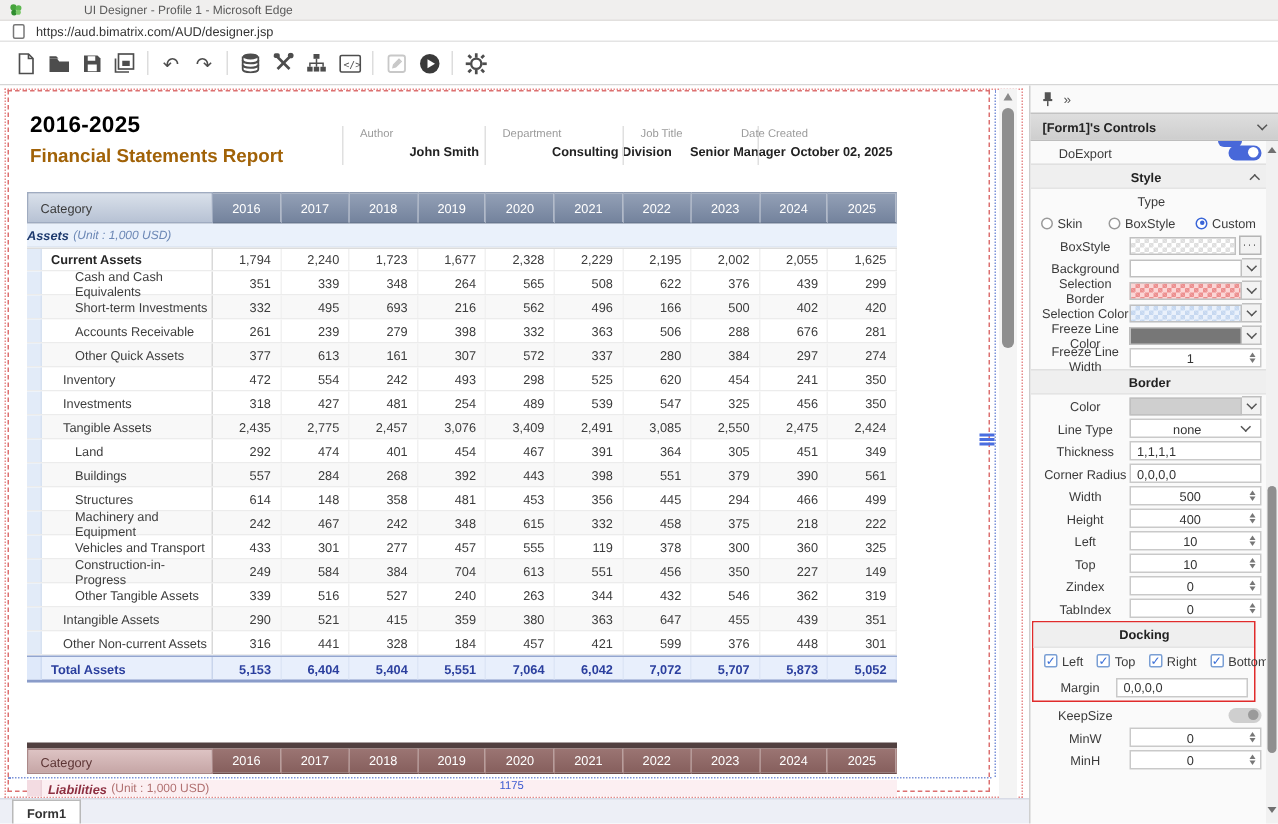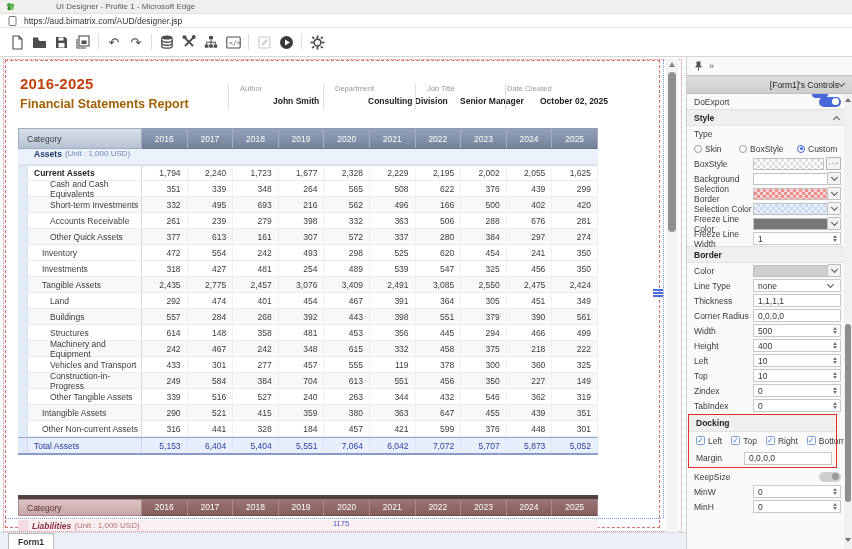--- a/index.html
+++ b/index.html
@@ -24,50 +24,50 @@
   
   #canvas { position:absolute; left:0; top:57px; width:686px; height:492px; background:#fff; }
   #outer-guide { position:absolute; left:3px; top:2px; width:679px; height:473px;
     border:1px dotted #e58a8a; pointer-events:none; }
   #form-guide { position:absolute; left:5px; top:3px; width:655px; height:468px;
     border:1px dashed #dc7070; }
   #vguide-blue { position:absolute; left:663px; top:3px; width:0; height:458px; border-left:1px dotted #7b92d8; }
   #hguide-blue { position:absolute; left:5px; top:461px; width:656px; height:0; border-top:1px dotted #7b92d8; }
   #measure { position:absolute; left:333px; top:462px; font-size:7.5px; color:#3c5bd0; }
 
-  #rpt-title1 { position:absolute; left:20px; top:18px; font-size:15px; font-weight:bold; color:#c2410c; letter-spacing:.2px; }
+  #rpt-title1 { position:absolute; left:20px; top:18px; font-size:15px; font-weight:bold; color:#000000; letter-spacing:.2px; }
   #rpt-title2 { position:absolute; left:20px; top:40px; font-size:12.5px; font-weight:bold; color:#a16207; }
   .meta { position:absolute; top:27px; }
   .meta .ml { font-size:7.5px; color:#9a9a9a; }
   .meta .mv { font-size:8.5px; color:#222; font-weight:bold; margin-top:3px;margin-left:33px; }
   .msep { position:absolute; top:27px; width:1px; height:26px; background:#e0e0e0; }
 
   
   #fin-table { position:absolute; left:18px; top:71px; width:580px; font-size:8.5px; color:#3c3c3c; }
   .fhead { display:flex; height:21px; }
   .hcat { width:124px; background:linear-gradient(#d9e0ea,#b7c2d4); border:1px solid #9fabc0;
     display:flex; align-items:center; padding-left:8px; color:#3a3a3a; }
   .hyear { flex:1; background:linear-gradient(#93a0b6,#74839d); color:#fff; display:flex;
     align-items:center; justify-content:center; border-top:1px solid #8f9bb0; border-bottom:1px solid #68778f;
     border-right:1px solid #a3adbf; }
-  .unitrow { display:flex; align-items:flex-start; height:16px; background:#eaf1fb;
-    border-bottom:1px solid #dfe7f3; padding-left:16px; }
+  .unitrow { display:flex; align-items:center; height:16px; background:#eaf1fb;
+    border-bottom:1px solid #dfe7f3; padding-left:0;font-style:italic; }
   .unitrow b { color:#1e3a6e; }
   .unitrow span.u { color:#6b87b5; font-size:8px; margin-left:3px; }
   .frow { display:flex; height:16px; border-bottom:1px solid #ececec; background:#fff; }
   .frow.alt { background:#f8f8f8; }
   .frow.grp .cat { font-weight:bold; color:#262626; }
   .frow.grp { border-top:1px solid #dcdcdc; }
   .gut { width:10px; background:#e2ebf8; border-right:1px solid #d7e2f1; }
   .cat { width:114px; display:flex; align-items:center; border-right:1px solid #d9d9d9; }
   .cat.i1 { padding-left:6px; } .cat.i2 { padding-left:14px; } .cat.i3 { padding-left:22px; }
   .val { flex:1; display:flex; align-items:center; justify-content:flex-end; padding-right:6px;
     border-right:1px solid #f1f1f1; }
   .trow { display:flex; height:18px; background:#e8effc; border-top:1px solid #93a5cf;
-    border-bottom:2px solid #8a9cc9; color:#2b3f9e; font-weight:normal; }
+    border-bottom:2px solid #8a9cc9; color:#2b3f9e; font-weight:bold;justify-content:flex-end; }
   .trow .gut { background:#dfe9fa; border-right:1px solid #cfdcf2; }
   .trow .cat { border-right:1px solid #c9d5ec; }
   .trow .val { border-right:1px solid #dde6f6; color:#2b3f9e; }
 
   
   #liab-bar { position:absolute; left:18px; top:438px; width:580px; height:4px; background:#514040; }
   #liab-head { position:absolute; left:18px; top:442px; width:580px; display:flex; height:17px; font-size:8.5px; }
   .lhcat { width:124px; background:linear-gradient(#ddc3c3,#c6a6a6); border:1px solid #ab8888;
     display:flex; align-items:center; padding-left:8px; color:#5c3434; }
   .lhyear { flex:1; background:linear-gradient(#9b7573,#865f5d); color:#fff; display:flex;
@@ -96,22 +96,22 @@
     font-size:8.5px; font-weight:bold; color:#333; }
 
   
   #panel { position:absolute; left:686px; top:57px; width:166px; height:492px; background:#fafafa;
     border-left:1px solid #cfcfcf; }
   #panel-minibar { height:18px; display:flex; align-items:center; padding-left:8px; color:#555; }
   #panel-minibar .pin { margin-right:7px; }
   #panel-minibar .collapse { font-size:9px; color:#555; }
   #panel-header { height:19px; background:linear-gradient(#dedede,#cecece); border-top:1px solid #c2c2c2;
     border-bottom:1px solid #bdbdbd; display:flex; align-items:center; padding:0 8px; }
-  #panel-header .phl { flex:1; font-size:8.5px; font-weight:normal; color:#222;text-align:right; }
-  #panel-body { position:absolute; left:0; top:37px; width:158px; bottom:16px; overflow:hidden; }
+  #panel-header .phl { flex:1; font-size:8.5px; font-weight:bold; color:#222; }
+  #panel-body { position:absolute; left:0; top:37px; width:158px; bottom:16px; overflow:hidden;text-align:center; }
   .prow { display:flex; align-items:center; height:15px; padding:0 4px 0 7px; font-size:8.5px; color:#3a3a3a; }
   .prow .lbl { flex:1; }
   .psect { display:flex; align-items:center; height:17px; padding:0 6px 0 7px; font-size:8.5px;
     font-weight:bold; color:#222; background:#efefef; border-top:1px solid #e0e0e0; border-bottom:1px solid #e4e4e4; }
   .psect .lbl { flex:1; }
   .pctl { width:88px; display:flex; align-items:center; }
   .chv { width:5px; height:5px; border-right:1.3px solid #555; border-bottom:1.3px solid #555; display:inline-block; }
   .chv.dn { transform:rotate(45deg); margin-top:-2px; }
   .chv.up { transform:rotate(-135deg); margin-top:3px; }
   .tgl { width:22px; height:10px; border-radius:5px; position:relative; margin-left:auto; }
@@ -295,21 +295,21 @@
   <div class="meta" style="left:335px">
     <div class="ml">Department</div>
     <div class="mv">Consulting Division</div>
   </div>
   <div class="msep" style="left:415px"></div>
   <div class="meta" style="left:427px">
     <div class="ml">Job Title</div>
     <div class="mv">Senior Manager</div>
   </div>
   <div class="msep" style="left:505px"></div>
-  <div class="meta" style="left:507px">
+  <div class="meta" style="left:494px">
     <div class="ml">Date Created</div>
     <div class="mv">October 02, 2025</div>
   </div>
 
   <div id="fin-table">
       <div class="fhead">
         <div class="hcat">Category</div>
         <div class="hyear">2016</div>
         <div class="hyear">2017</div>
         <div class="hyear">2018</div>

